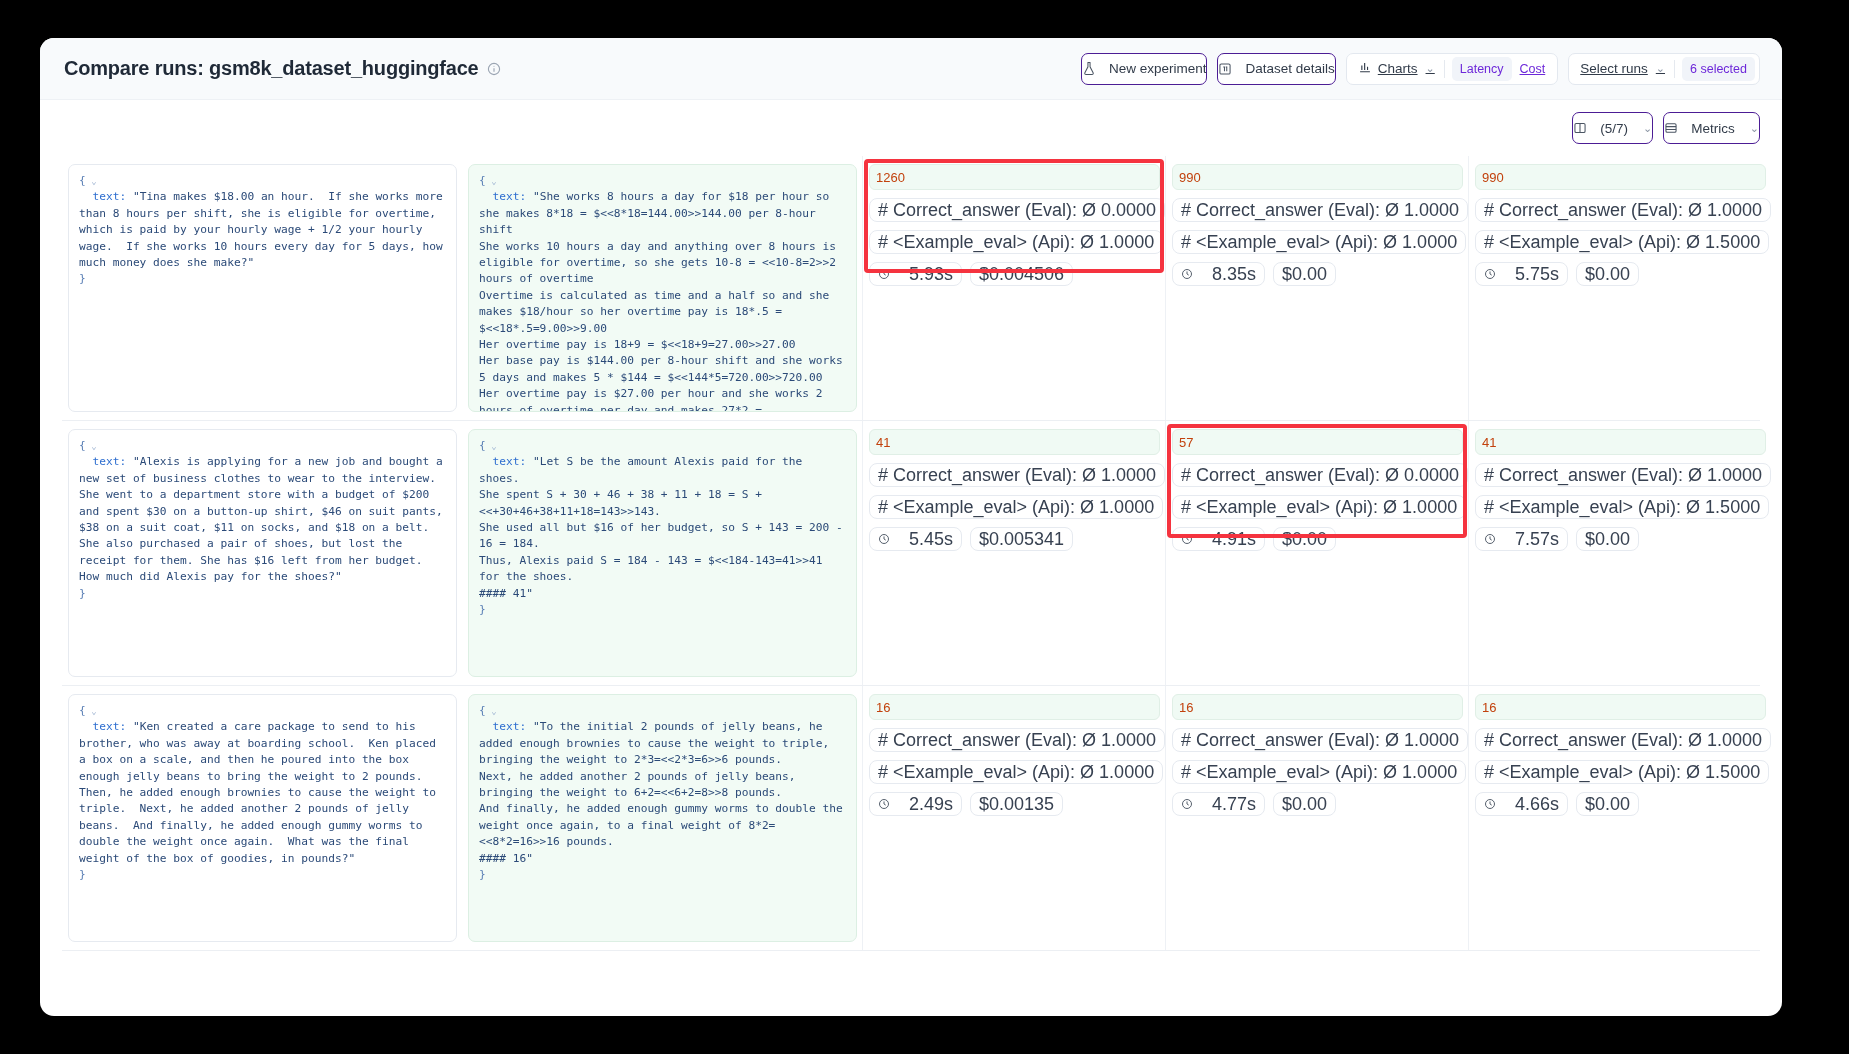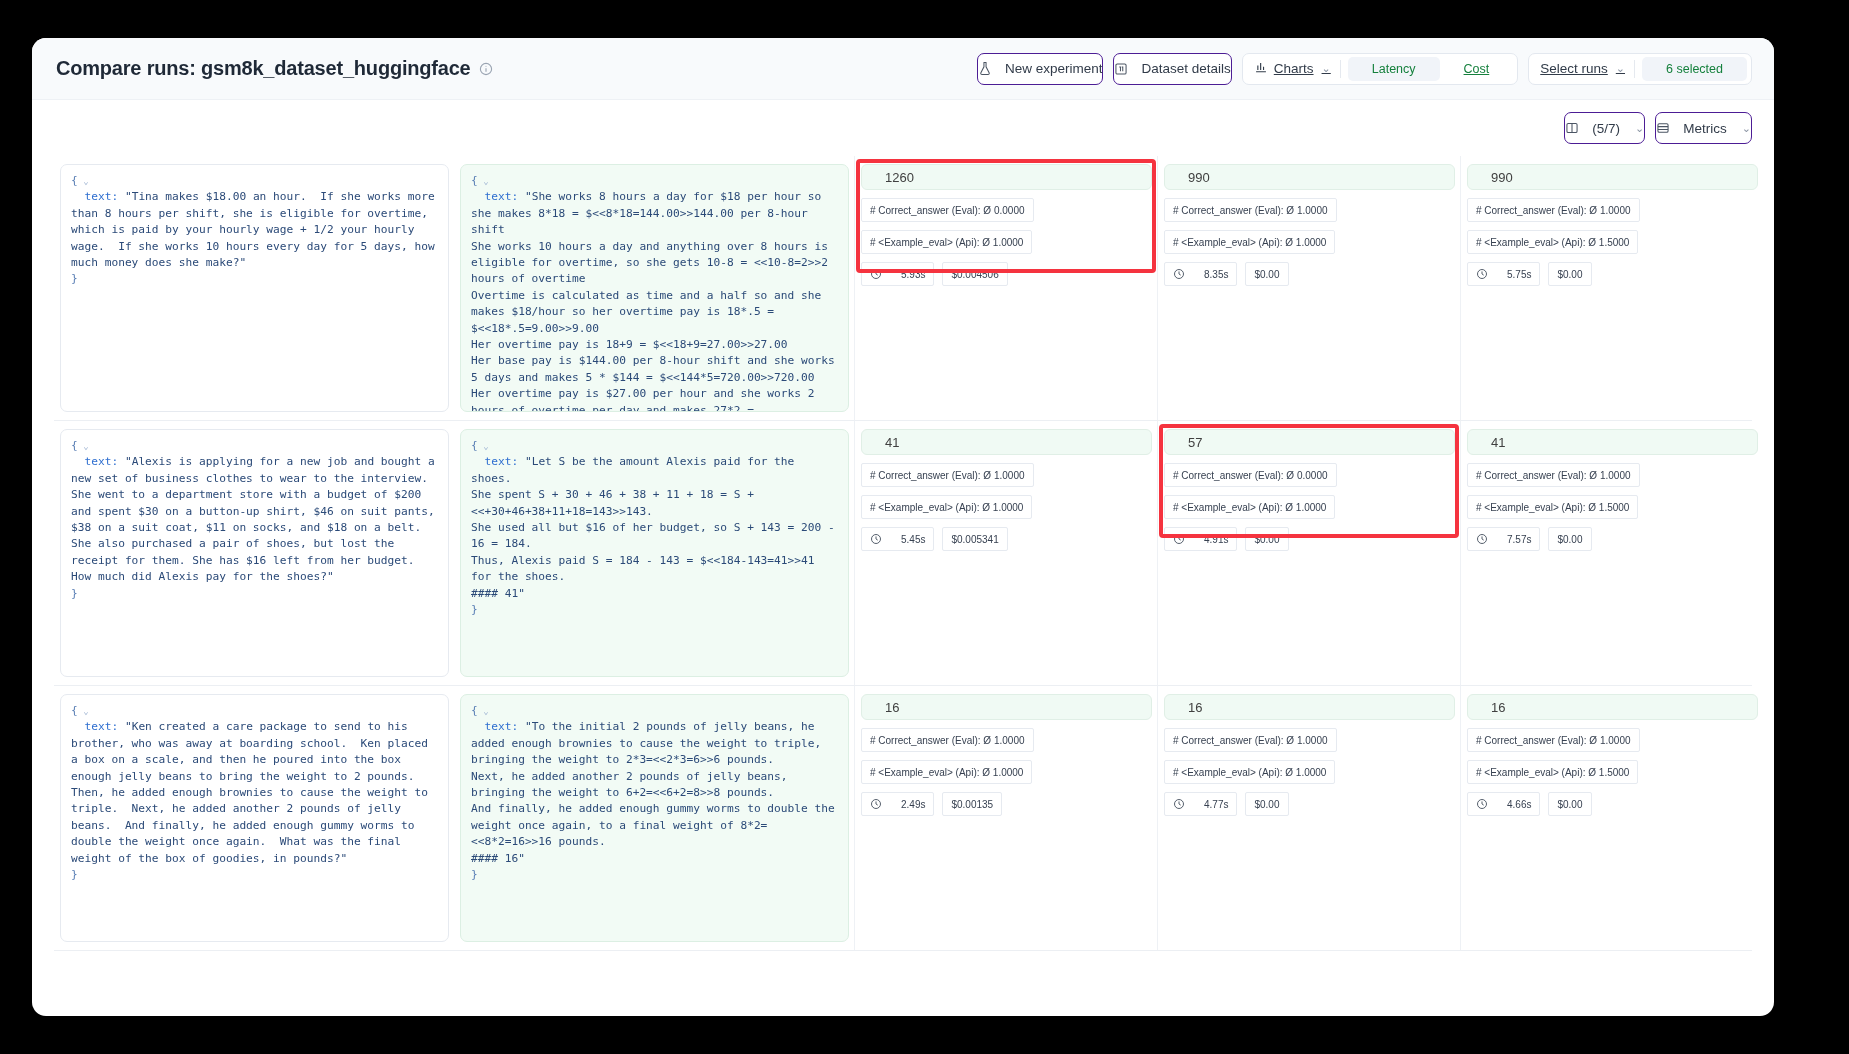--- a/index.html
+++ b/index.html
@@ -4,21 +4,21 @@
 <style>
   * { box-sizing: border-box; margin: 0; padding: 0; }
   html, body {
     width: 1849px; height: 1054px;
     background: #000000;
     font-family: "Liberation Sans", sans-serif;
     overflow: hidden;
   }
   .app-card {
     position: absolute;
-    left: 32px; top: 38px;
+    left: 40px; top: 38px;
     width: 1742px; height: 978px;
     background: #ffffff;
     border-radius: 14px;
     overflow: hidden;
     display: flex;
     flex-direction: column;
   }
   
   .header {
     height: 62px;
@@ -69,24 +69,24 @@
     padding: 0 4px 0 11px;
     gap: 0px;
   }
   .bg-seg {
     display: inline-flex; align-items: center; gap: 6px;
     font-size: 13.5px; color: #313b49; padding-right: 9px;
     cursor: pointer; white-space: nowrap; text-decoration: underline;
   }
   .vdiv { width: 1px; height: 18px; background: #e5e9ef; margin: 0 7px 0 0; }
   .pill {
-    font-size: 12.5px; color: #15803d;
+    font-size: 12.5px; color: #6d28d9;
     background: #f1f4f9;
     border-radius: 5px;
-    padding: 5px 24px;
+    padding: 5px 8px;
     cursor: pointer; white-space: nowrap;
   }
   .pill.plain { background: transparent; text-decoration: underline; }
   .caret { display: inline-block; color: #8a94a3; font-size: 11px; margin-left: 2px; }
 
   
   .subbar {
     height: 56px;
     display: flex;
     align-items: center;
@@ -150,32 +150,32 @@
   .codebody { color: #2b4a78; }
 
   
   .runstack { display: flex; flex-direction: column; gap: 8px; }
   .answer-box {
     background: #f0faf4;
     border: 1px solid #e0efe6;
     border-radius: 6px;
     height: 26px;
     display: flex; align-items: center;
-    padding: 0 23px;
+    padding: 0 6px;
     font-size: 13px;
-    color: #404040;
+    color: #c2410c;
   }
   .metric-chip {
     display: inline-flex; align-items: center;
     align-self: flex-start;
     border: 1px solid #e6eaf0;
-    border-radius: 2px;
+    border-radius: 8px;
     height: 24px;
     padding: 0 8px;
-    font-size: 10px;
+    font-size: 18px;
     color: #374151;
     white-space: nowrap;
   }
   .chiprow { display: flex; gap: 8px; align-items: center; }
   .chiprow .metric-chip { gap: 19px; }
   .clock { display: inline-flex; align-items: center; color: #4b5563; }
 
   .hl-frame {
     position: absolute;
     border: 4px solid #f5333f;

